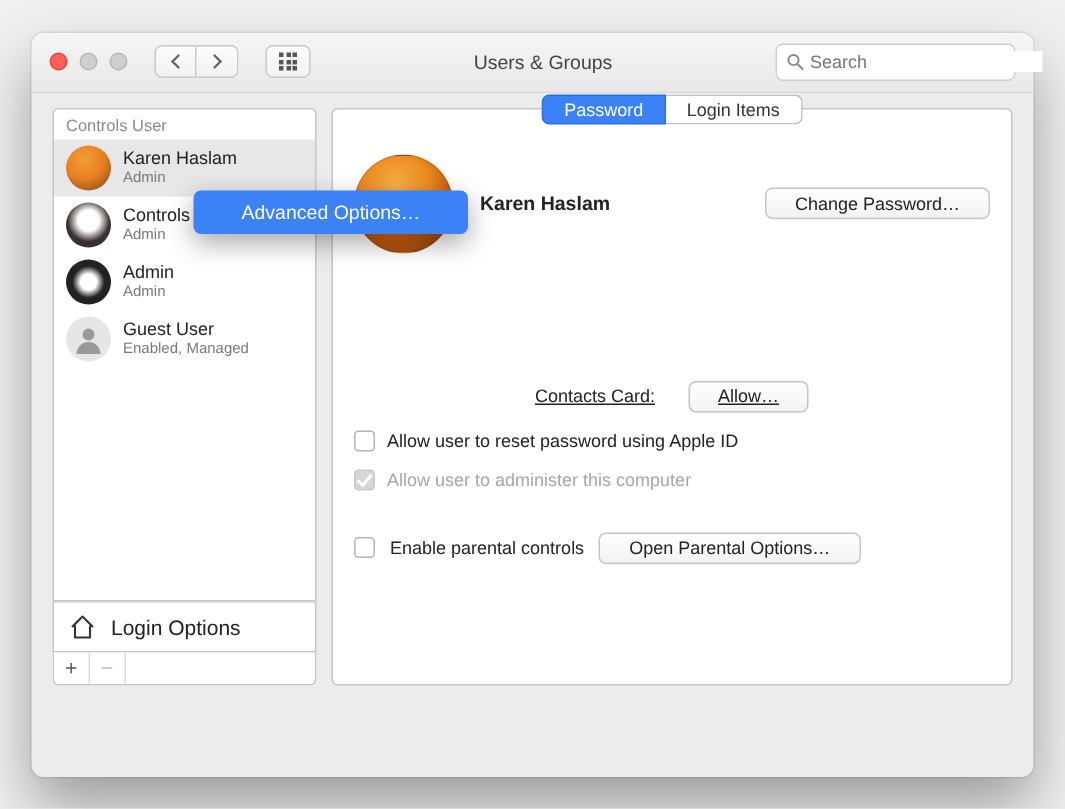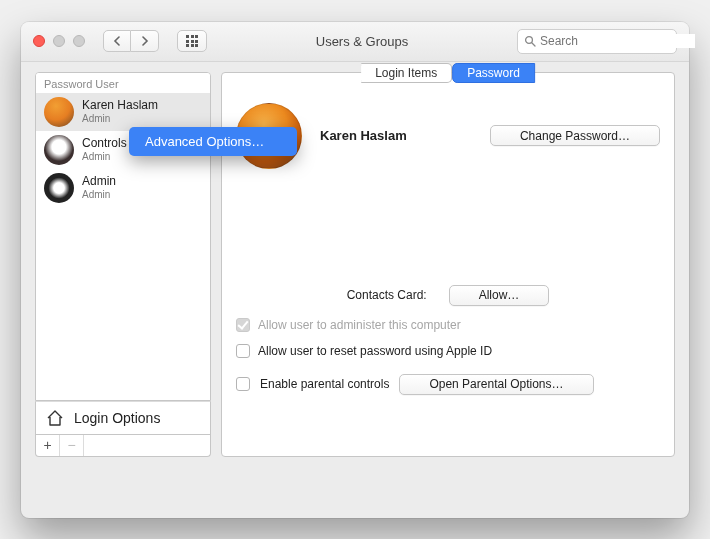--- a/index.html
+++ b/index.html
@@ -51,42 +51,42 @@
   .arfill{flex:1;}
 
   .main{flex:1;background:#fff;border:1px solid #c6c6c6;border-radius:4px;position:relative;padding:14px;}
   .segwrap{position:absolute;top:-10px;left:50%;transform:translateX(-50%);display:flex;}
   .seg{height:20px;padding:0 14px;font-size:12px;display:flex;align-items:center;border:1px solid #bfbfbf;}
   .seg.active{background:#3b82f6;color:#fff;border-color:#2f6fe0;border-radius:5px 0 0 5px;}
   .seg.inactive{background:#fff;color:#333;border-left:none;border-radius:0 5px 5px 0;}
   .userheader{display:flex;align-items:center;gap:18px;margin-top:16px;}
   .bigavatar{width:66px;height:66px;border-radius:50%;background:radial-gradient(circle at 42% 32%,#f6b24a 0%,#ec8a1f 40%,#c75b0d 65%,#5c3a1e 100%);flex-shrink:0;border:1px solid rgba(0,0,0,0.1);}
   .uh-name{font-size:13px;font-weight:600;color:#222;flex:1;}
-  .macbtn{height:21px;padding:0 29px;background:linear-gradient(#ffffff,#f3f3f3);border:1px solid #c5c5c5;border-radius:5px;font-size:12px;color:#222;display:inline-flex;align-items:center;justify-content:center;box-shadow:0 1px 0 rgba(0,0,0,0.03);}
-  .contacts{display:flex;align-items:center;justify-content:center;gap:22px;margin-top:116px;font-size:12px;color:#222;}
+  .macbtn{height:21px;padding:0 19px;background:linear-gradient(#ffffff,#f3f3f3);border:1px solid #c5c5c5;border-radius:5px;font-size:12px;color:#222;display:inline-flex;align-items:center;justify-content:center;box-shadow:0 1px 0 rgba(0,0,0,0.03);}
+  .contacts{display:flex;align-items:center;justify-content:center;gap:22px;margin-top:85px;font-size:12px;color:#222;text-decoration:underline;}
   .checkrow{display:flex;align-items:center;gap:8px;font-size:12px;color:#222;margin-top:12px;}
   .checkrow.disabled{color:#a6a6a6;}
   .chk{width:14px;height:14px;border:1px solid #b4b4b4;border-radius:3px;background:#fff;flex-shrink:0;}
   .chk.checked{background:linear-gradient(#6ea8ff,#3b82f6);border-color:#3470d8;position:relative;}
   .chk.checked::after{content:"";position:absolute;left:3px;top:0px;width:4px;height:8px;border:solid #fff;border-width:0 2px 2px 0;transform:rotate(40deg);}
   .chk.disabled{background:#f1f1f1;border-color:#d6d6d6;}
   .chk.disabled.checked{background:#d6d6d6;border-color:#cacaca;}
   .chk.disabled.checked::after{border-color:#fff;}
-  .parentalrow{display:flex;align-items:center;gap:10px;margin-top:16px;}
+  .parentalrow{display:flex;align-items:center;gap:10px;margin-top:28px;}
 
   
   .footer{position:absolute;left:0;right:0;bottom:0;height:56px;display:flex;align-items:center;padding:0 18px;gap:14px;}
   .lock{width:30px;height:34px;position:relative;}
   .lock .body2{position:absolute;bottom:0;left:2px;width:26px;height:20px;background:linear-gradient(#f4c260,#d89a2a);border-radius:3px;border:1px solid #b8821f;}
   .lock .sh{position:absolute;top:0;left:7px;width:16px;height:18px;border:3px solid #bfbfbf;border-bottom:none;border-radius:9px 9px 0 0;}
   .locktext{font-size:12px;color:#6f6f6f;margin-left:2px;}
   .helpbtn{width:22px;height:22px;border-radius:50%;background:linear-gradient(#ffffff,#efefef);border:1px solid #c9c9c9;display:flex;align-items:center;justify-content:center;font-size:13px;color:#555;margin-left:auto;}
 
   
-  .ctxmenu{position:absolute;left:108px;top:105px;background:#3b82f6;border-radius:5px;box-shadow:0 6px 18px rgba(0,0,0,0.35);padding:4px 0;min-width:168px;z-index:50;}
+  .ctxmenu{position:absolute;left:108px;top:105px;background:#3b82f6;border-radius:5px;box-shadow:0 6px 18px rgba(0,0,0,0.35);padding:4px 16px;min-width:168px;z-index:50;}
   .ctxitem{padding:3px 16px;font-size:13px;color:#fff;white-space:nowrap;}
 </style>
 </head>
 <body>
 
 <div class="window">
 
   <div class="titlebar">
     <div class="traffic">
       <div class="dot red"></div>
@@ -125,83 +125,95 @@
           <line x1="8" y1="8" x2="11" y2="11" stroke="#888" stroke-width="1.3" stroke-linecap="round"></line>
         </svg>
       <input placeholder="Search" style="">
     </div>
   </div>
 
   <div class="body">
 
     <div class="sidebar">
       <div class="userlist">
-        <div class="section-label">Password User</div>
+        <div class="section-label">Controls User</div>
         <div class="userrow selected">
           <div class="avatar tulip"></div>
           <div>
             <div class="uname">Karen Haslam</div>
             <div class="urole">Admin</div>
           </div>
         </div>
         <div class="userrow">
           <div class="avatar eagle"></div>
           <div>
             <div class="uname">Controls</div>
             <div class="urole">Admin</div>
           </div>
         </div>
         <div class="userrow">
           <div class="avatar penguin"></div>
           <div>
             <div class="uname">Admin</div>
             <div class="urole">Admin</div>
+          </div>
+        </div>
+        <div class="userrow">
+          <div class="avatar guest">
+            <svg width="22" height="22" viewBox="0 0 22 22">
+                <circle cx="11" cy="8" r="4" fill="#9a9a9a"></circle>
+                <path d="M3 21c0-5 4-8 8-8s8 3 8 8" fill="#9a9a9a"></path>
+              </svg>
+          </div>
+          <div>
+            <div class="uname">Guest User</div>
+            <div class="urole">Enabled, Managed</div>
           </div>
         </div>
       </div>
       <div class="loginopt">
         <div class="house">
           <svg width="20" height="20" viewBox="0 0 20 20">
               <path d="M3 10 L10 3 L17 10 M5 9v8h10V9" stroke="#333" stroke-width="1.4" fill="none" stroke-linejoin="round"></path>
             </svg>
         </div>
         <span style="font-size:14px;color:#222;">Login Options</span>
       </div>
       <div class="addremove">
         <div class="arbtn">+</div>
         <div class="arbtn disabled">−</div>
         <div class="arfill"></div>
       </div>
     </div>
 
     <div class="main">
       <div class="segwrap">
+        <div class="seg active">Password</div>
         <div class="seg inactive">Login Items</div>
-        <div class="seg active">Password</div>
       </div>
 
       <div class="userheader">
         <div class="bigavatar"></div>
         <div class="uh-name">Karen Haslam</div>
         <div class="macbtn">Change Password…</div>
       </div>
 
       <div class="contacts">
         <span>Contacts Card:</span>
         <div class="macbtn" style="min-width:62px;">Allow…</div>
       </div>
 
+      <div class="checkrow">
+        <div class="chk"></div>
+        <span>Allow user to reset password using Apple ID</span>
+      </div>
+
       <div class="checkrow disabled">
         <div class="chk disabled checked"></div>
         <span>Allow user to administer this computer</span>
-      </div>
-
-      <div class="checkrow">
-        <div class="chk"></div>
-        <span>Allow user to reset password using Apple ID</span>
       </div>
 
       <div class="parentalrow">
         <div class="chk"></div>
         <span style="font-size:12px;color:#222;">Enable parental controls</span>
         <div class="macbtn">Open Parental Options…</div>
       </div>
     </div>
   </div>
 

